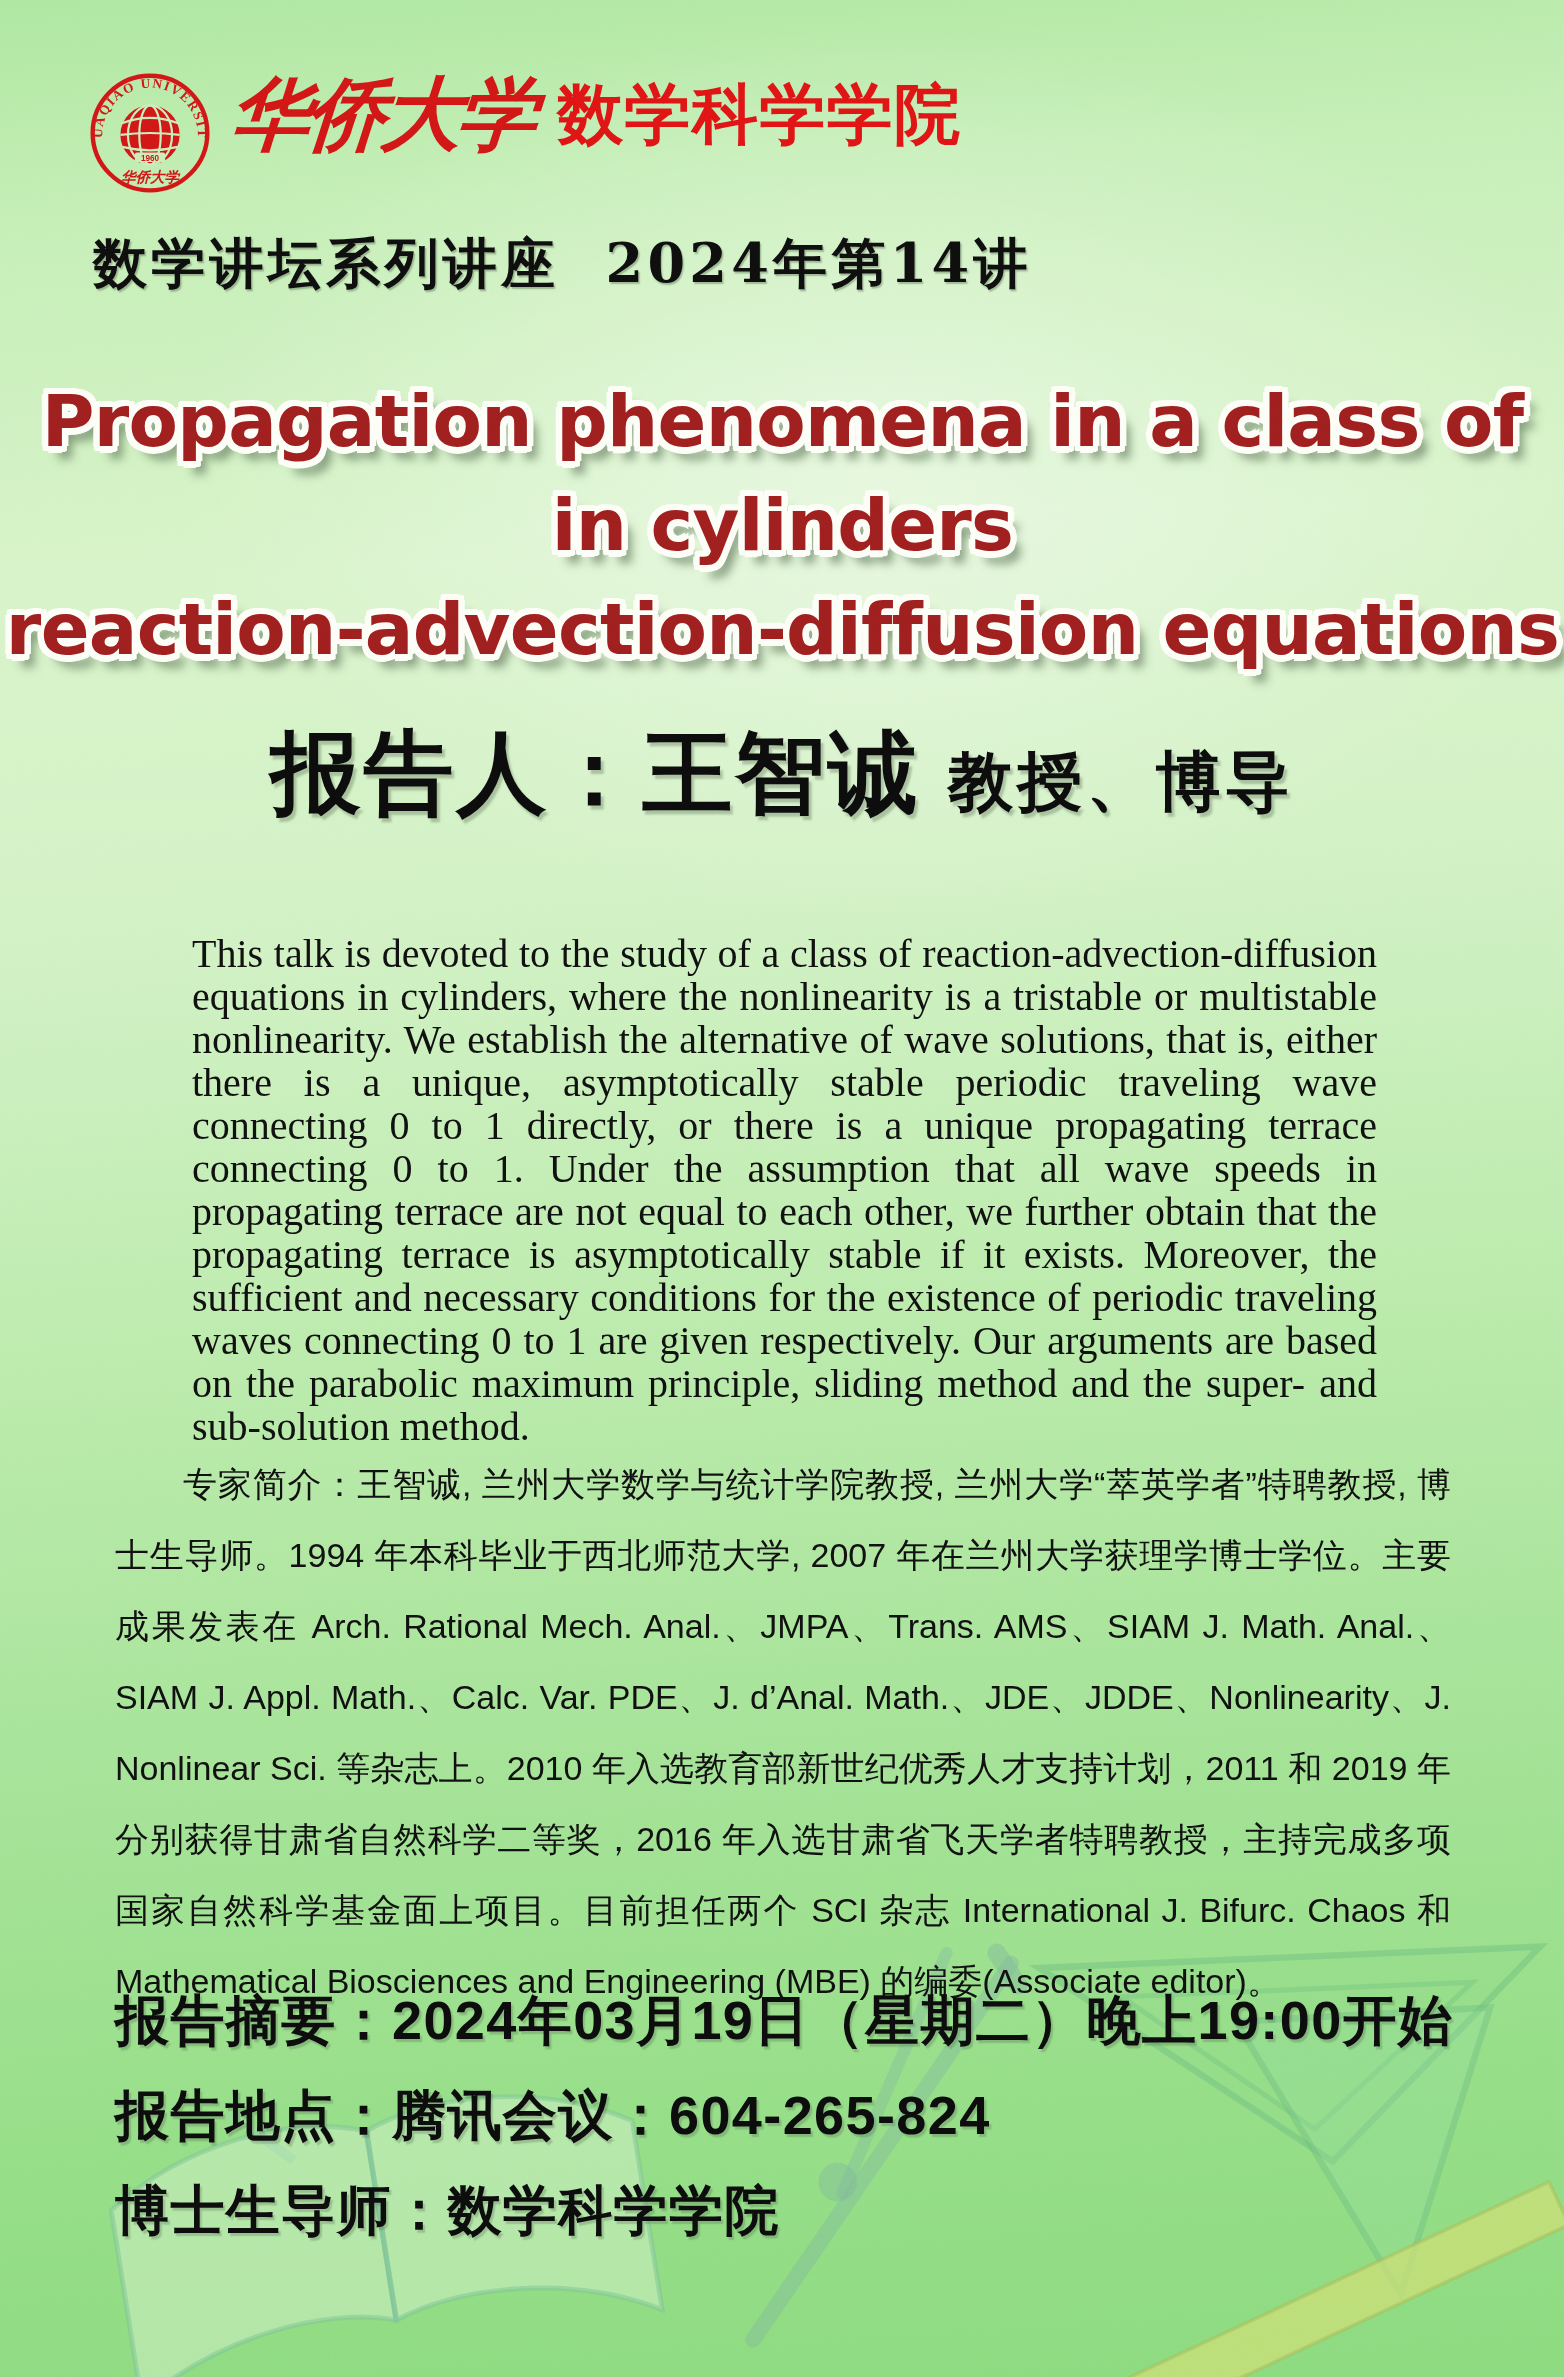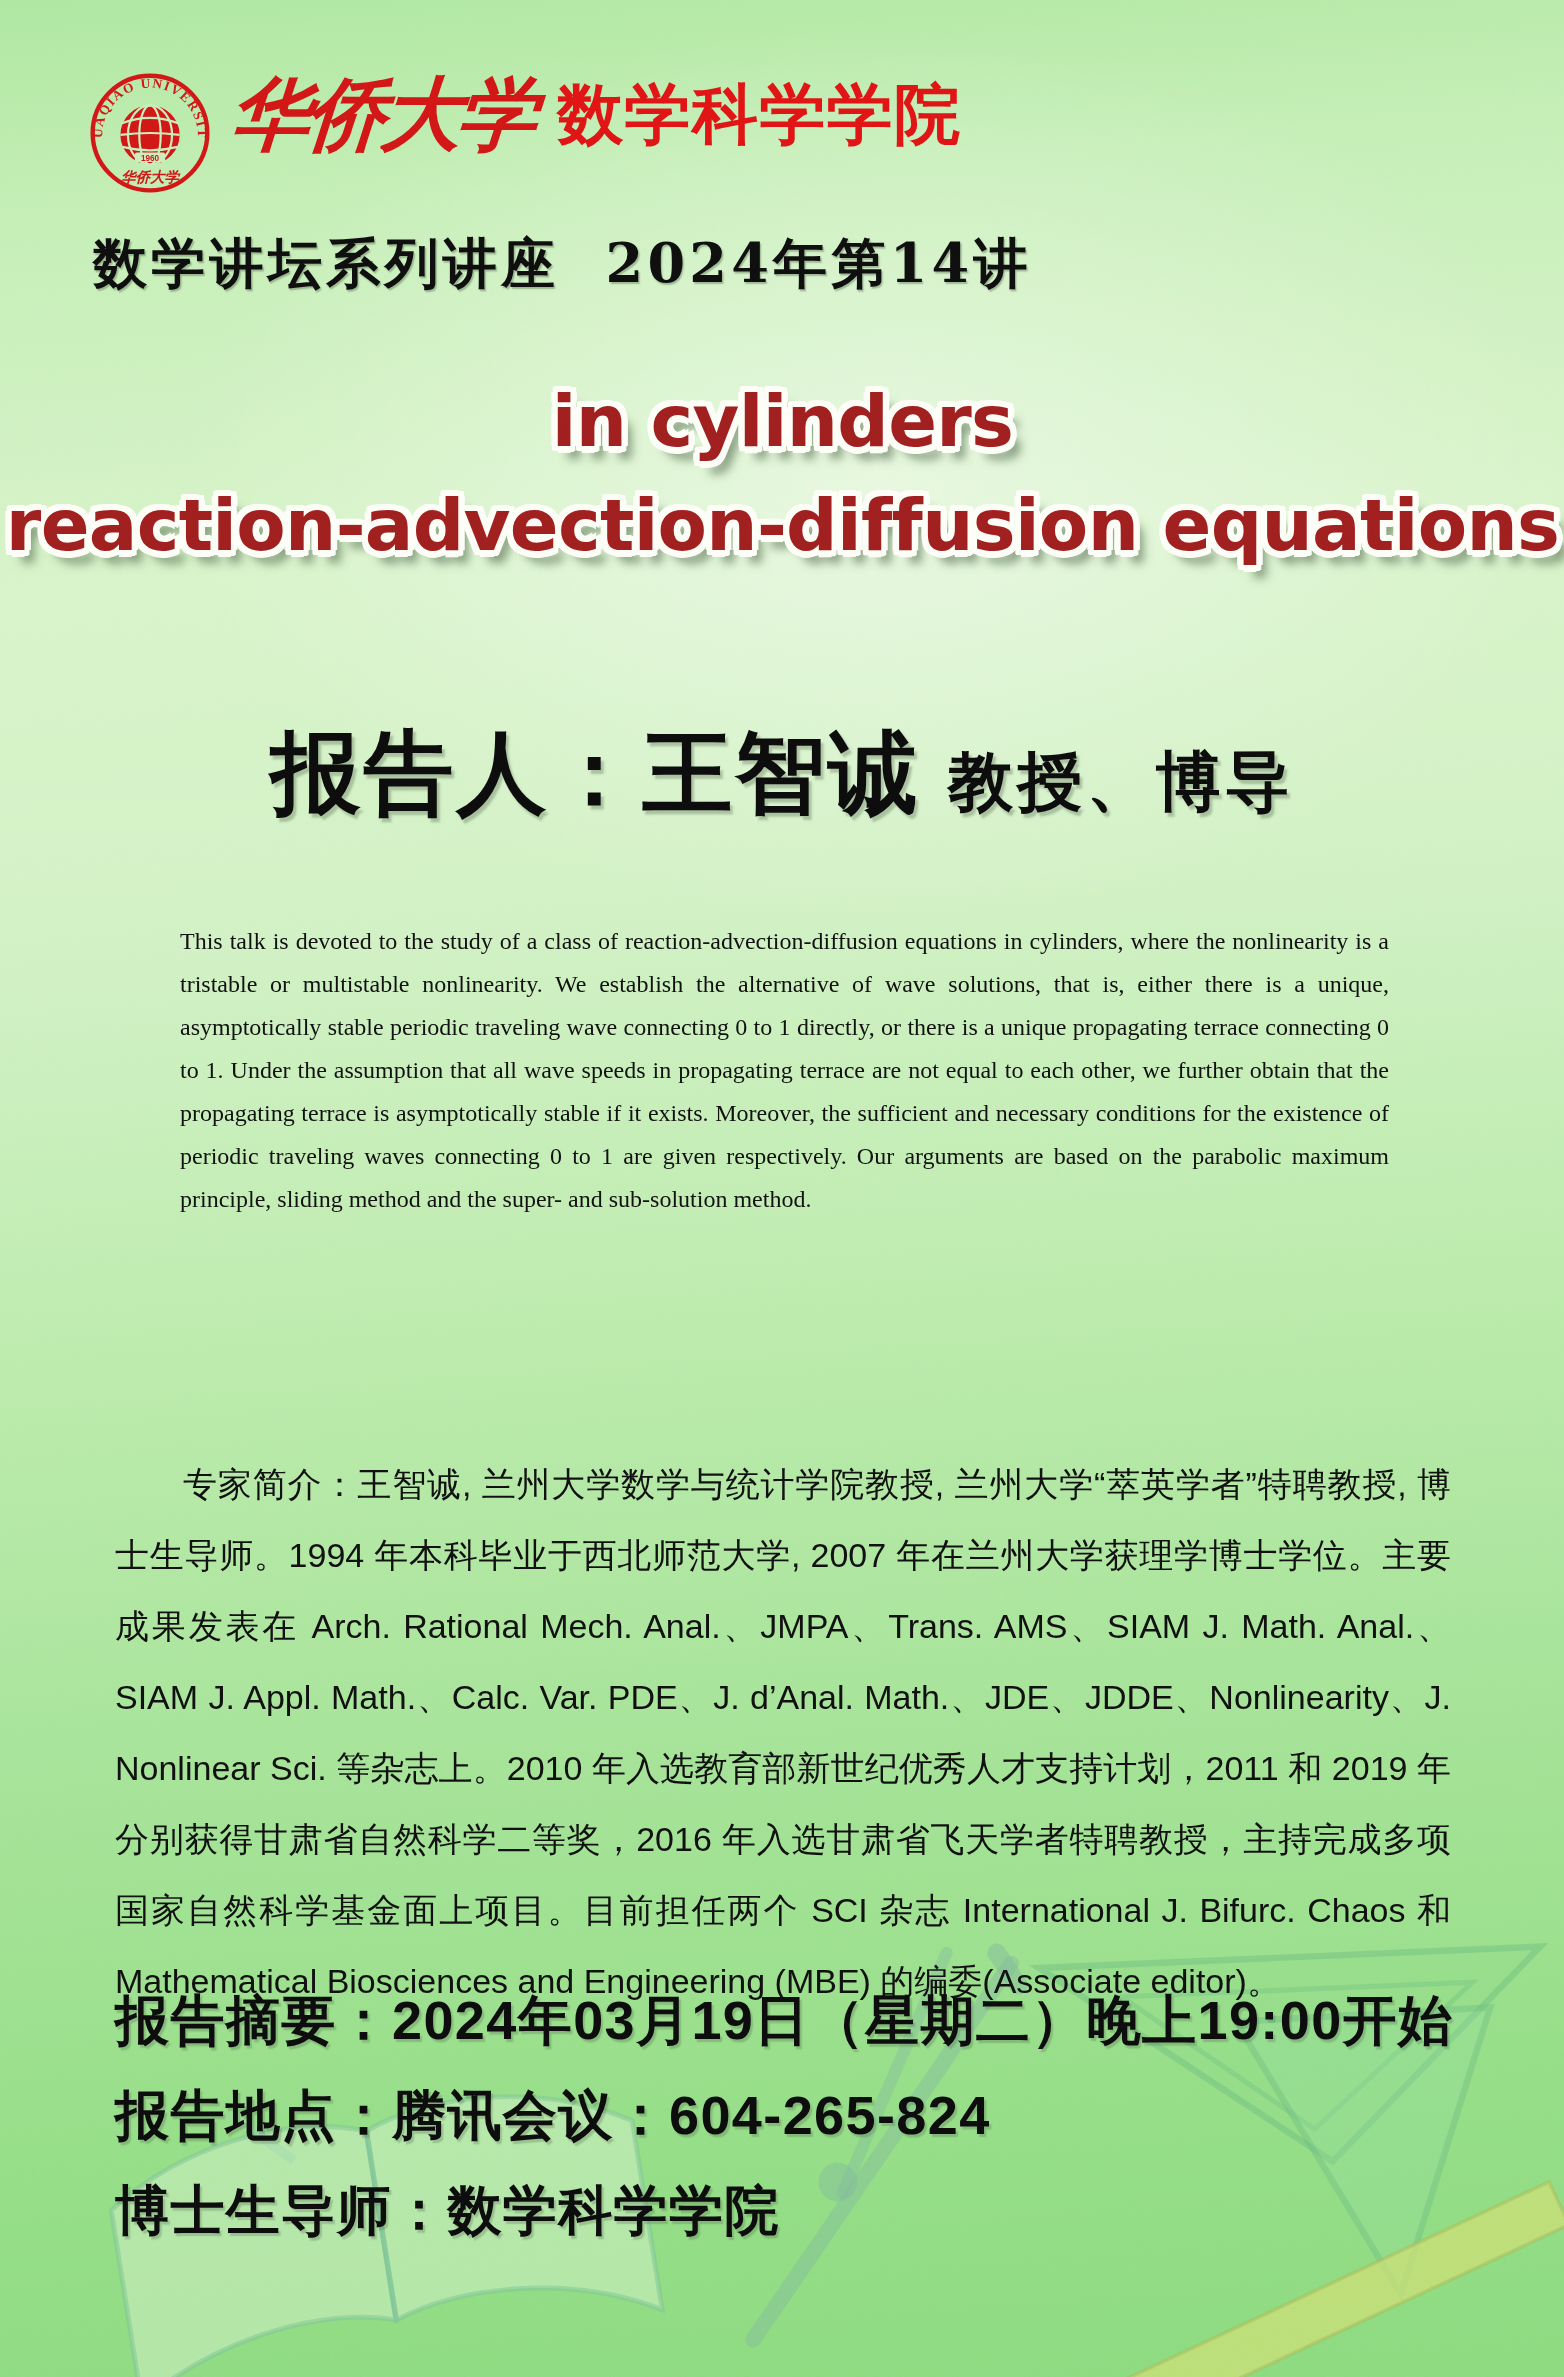--- a/index.html
+++ b/index.html
@@ -51,22 +51,22 @@
   }
   
   .speaker{position:absolute;top:713px;left:0;width:100%;text-align:center;color:#0a0a0a;
     text-shadow:2.9px 3.6px 2.2px rgba(80,100,75,.35);}
   .spk-label,.spk-name{font-size:90px;font-weight:bold;letter-spacing:2.9px;}
   .spk-titles{font-size:65px;font-weight:bold;margin-left:27px;letter-spacing:4.3px;}
   
   .abstract{position:absolute;top:916px;left:176px;width:1217px;color:#0e0e0e;}
   .abstract-heading{font-size:34px;font-weight:500;margin:0 0 11.5px 0;}
   .abstract-body{
-    font-family:"Liberation Serif",serif;font-size:24px;line-height:43px;
-    text-align:justify;margin:4px;
+    font-family:"Liberation Serif",serif;font-size:40px;line-height:43px;
+    text-align:justify;margin:16px;
   }
   
   .bio{position:absolute;top:1449px;left:115px;width:1336px;color:#0e0e0e;}
   .bio-body{
     font-size:34px;line-height:71px;text-align:justify;text-indent:2em;margin:0;
   }
   
   .info{position:absolute;top:1973px;left:115px;color:#0a0a0a;}
   .info-line{font-size:54px;font-weight:bold;line-height:95px;letter-spacing:1.4px;
     text-shadow:2.2px 2.9px 1.4px rgba(80,100,75,.3);}
@@ -122,20 +122,21 @@
       <div class="brand-row">
         <span class="uni-cn">华侨大学</span>
         <span class="school-cn">数学科学学院</span>
       </div>
     </div>
   </header>
 
   <div class="series">数学讲坛系列讲座  2024年第14讲</div>
 
   <h1 class="title">
+    <span class="title-line">Propagation phenomena in a class of</span>
     <span class="title-line">in cylinders</span>
     <span class="title-line">reaction-advection-diffusion equations</span>
   </h1>
 
   <div class="speaker">
     <span class="spk-label">报告人：</span><span class="spk-name">王智诚</span><span class="spk-titles">教授、博导</span>
   </div>
 
   <section class="abstract">
     <p class="abstract-body">This talk is devoted to the study of a class of reaction-advection-diffusion equations in cylinders, where the nonlinearity is a tristable or multistable nonlinearity. We establish the alternative of wave solutions, that is, either there is a unique, asymptotically stable periodic traveling wave connecting 0 to 1 directly, or there is a unique propagating terrace connecting 0 to 1. Under the assumption that all wave speeds in propagating terrace are not equal to each other, we further obtain that the propagating terrace is asymptotically stable if it exists. Moreover, the sufficient and necessary conditions for the existence of periodic traveling waves connecting 0 to 1 are given respectively. Our arguments are based on the parabolic maximum principle, sliding method and the super- and sub-solution method.</p>

